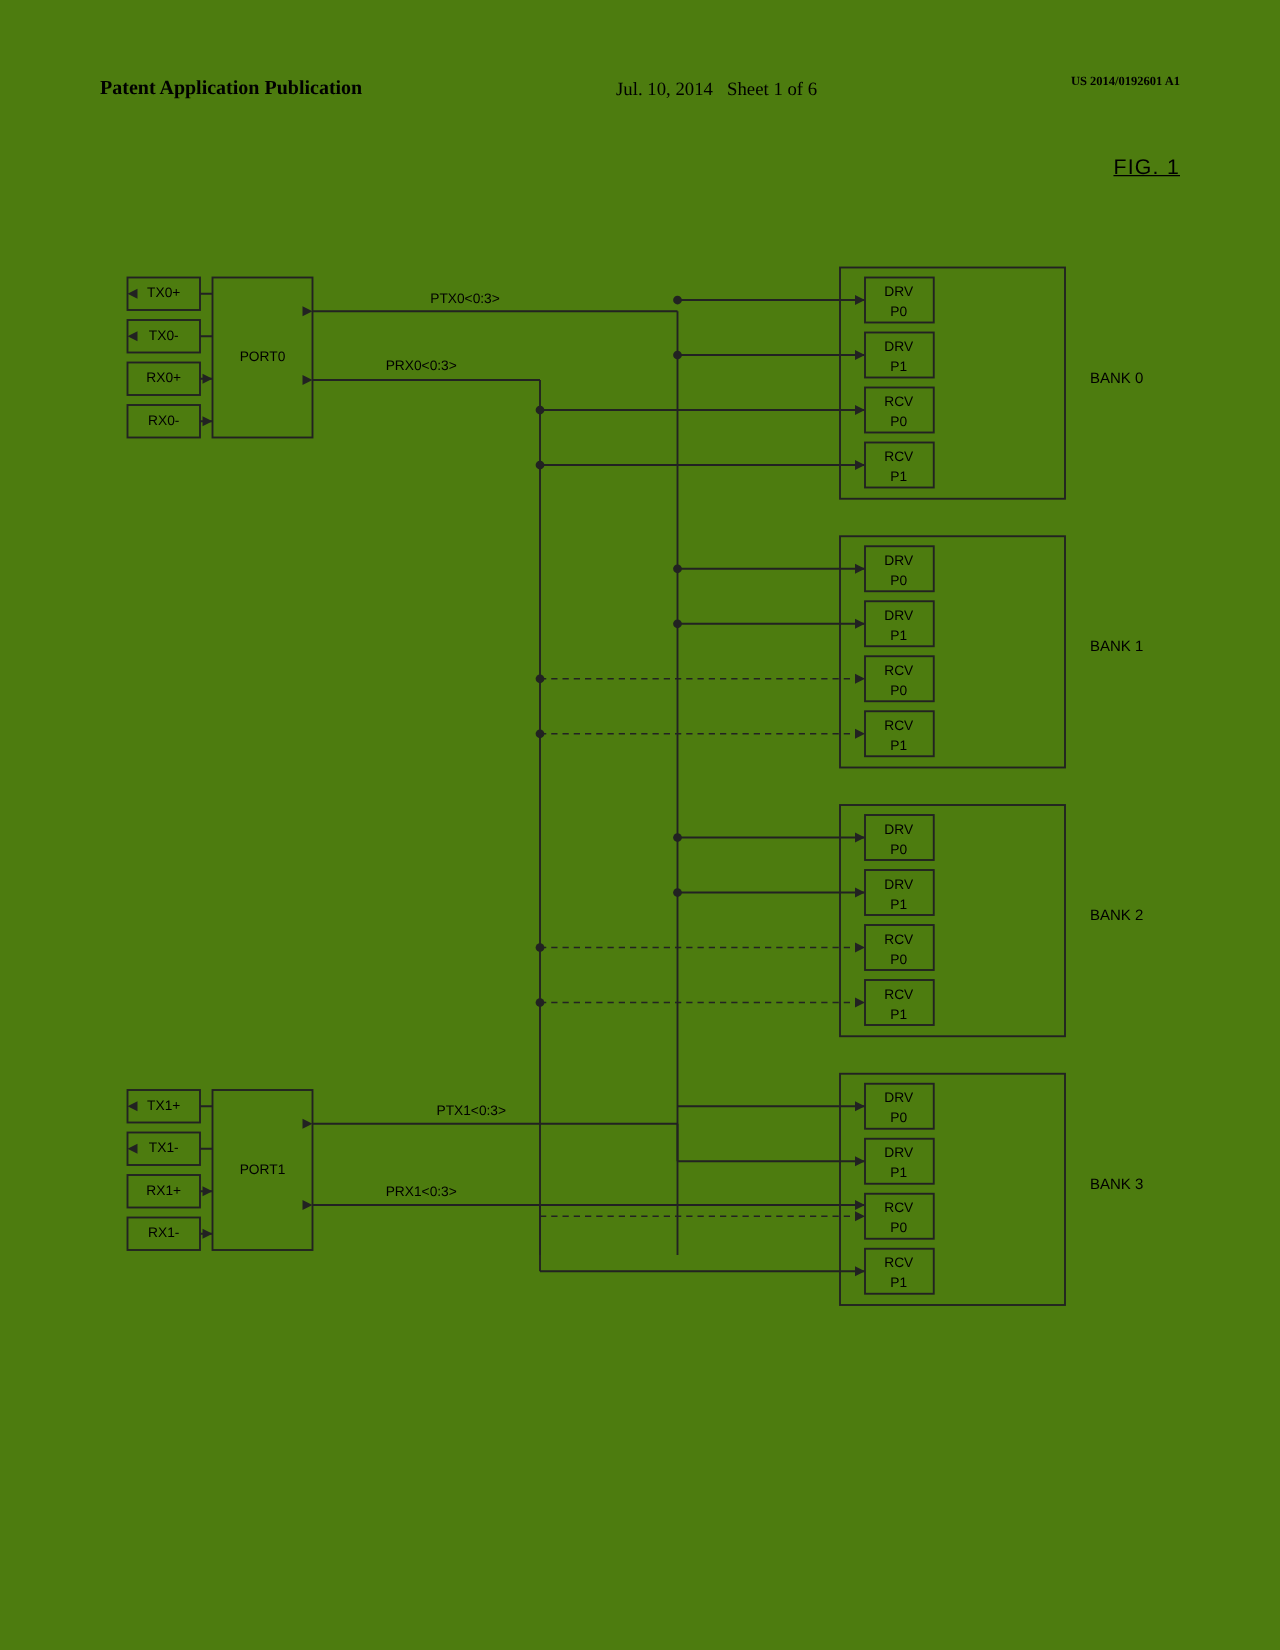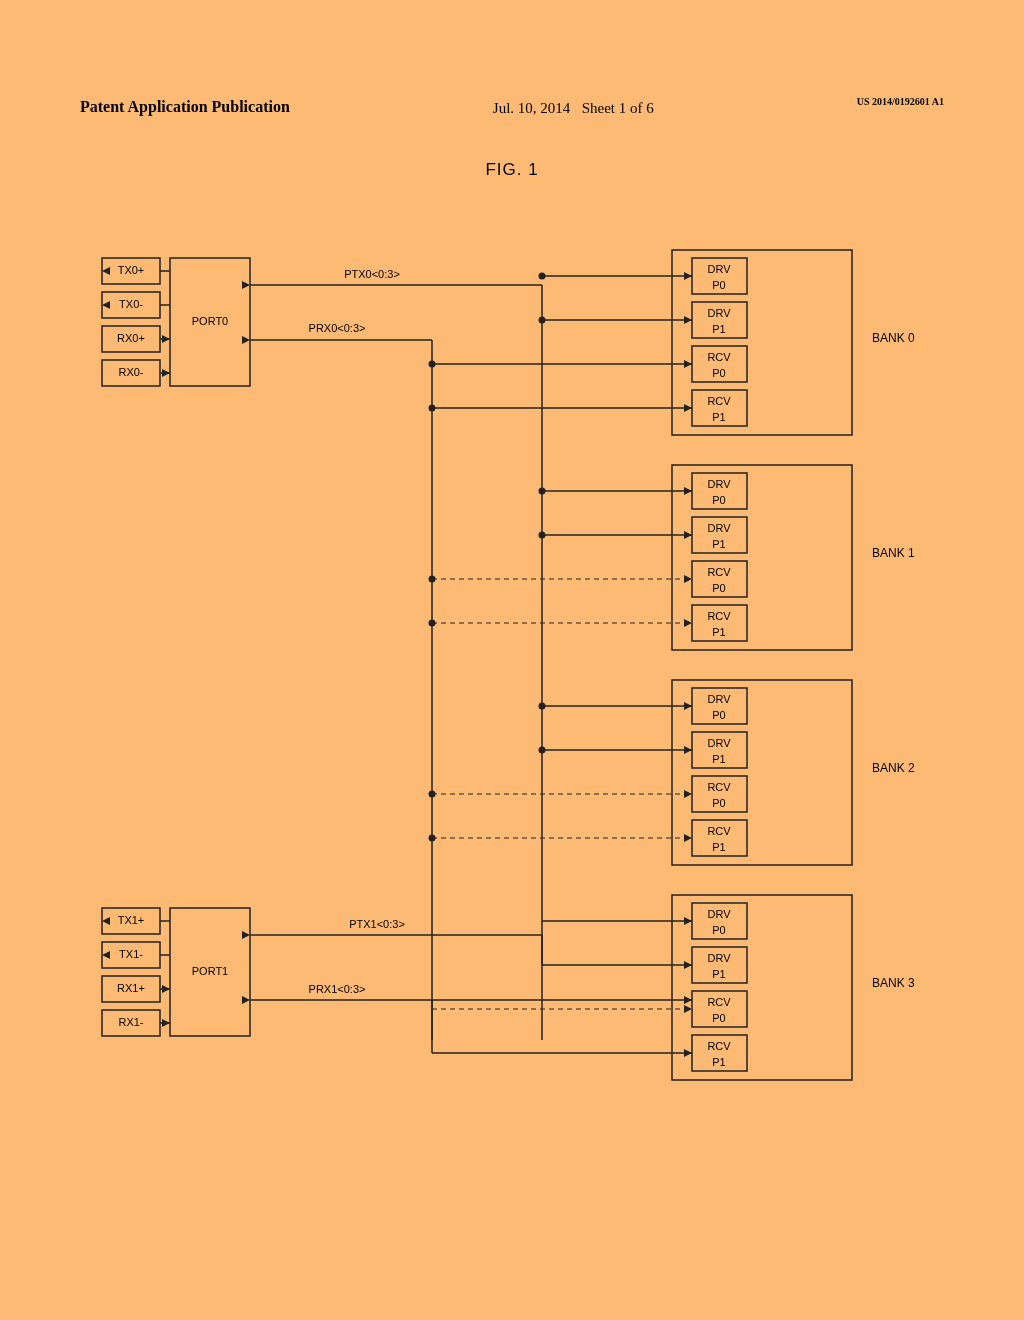--- a/index.html
+++ b/index.html
@@ -8,23 +8,23 @@
       font-family: 'Times New Roman', Times, serif;
       width: 1024px;
       min-height: 1320px;
       position: relative;
       overflow: hidden;
     }
 
     .page {
       width: 1024px;
       min-height: 1320px;
-      background: #fdba74;
+      background: #4d7c0f;
       position: relative;
-      padding: 96px 80px;
+      padding: 60px 80px;
     }
 
     .header {
       display: flex;
       justify-content: space-between;
       align-items: flex-start;
       margin-bottom: 40px;
       font-size: 15px;
     }
 
@@ -38,26 +38,27 @@
       font-size: 15px;
       line-height: 1.6;
     }
 
     .header-right {
       font-weight: bold;
       font-size: 10px;
     }
 
     .fig-title {
-      text-align: center;
+      text-align: right;
       margin-bottom: 30px;
       margin-top: 30px;
       font-size: 17px;
       font-family: Arial, sans-serif;
       letter-spacing: 1px;
+      text-decoration: underline;
     }
 
     .diagram-container {
       position: relative;
       width: 860px;
       height: 950px;
       margin: 0 auto;
     }
 
     svg {

